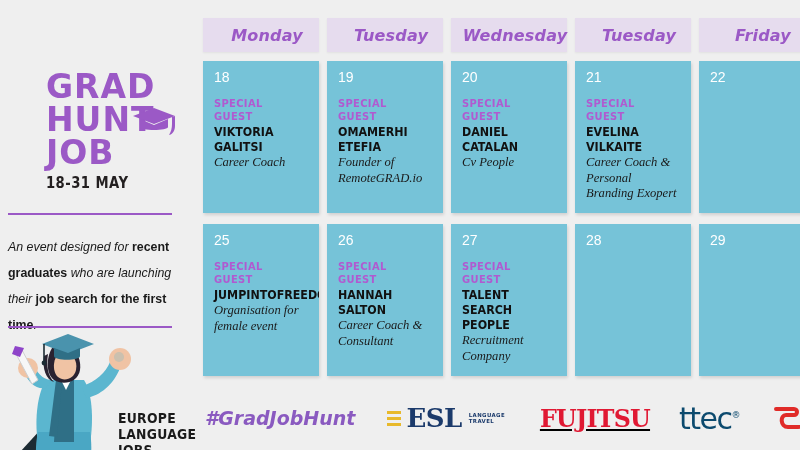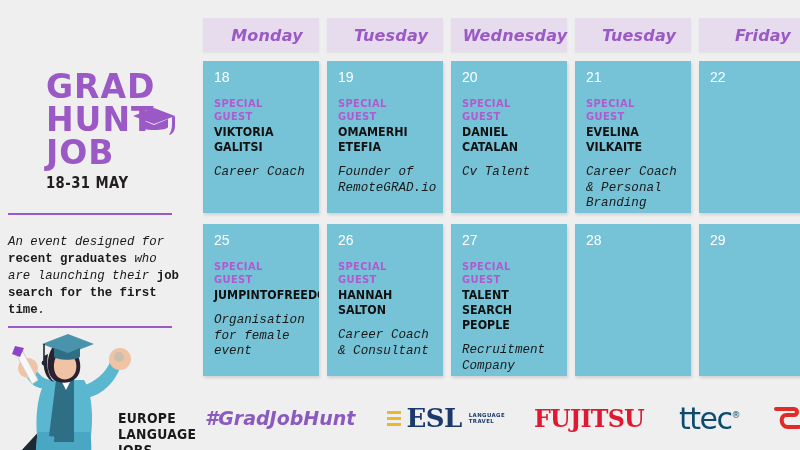--- a/index.html
+++ b/index.html
@@ -58,23 +58,23 @@
     width: 164px;
     height: 2px;
     background: #9b59c6;
   }
   #divider-top { top: 165px; }
   #divider-bottom { top: 278px; }
   .lede {
     position: absolute;
     left: 8px; top: 186px;
     width: 176px;
-    font-family: Liberation Mono, monospace;
+    font-family: Liberation Sans, sans-serif;
     font-size: 12.4px;
-    line-height: 17px;
+    line-height: 26px;
     color: #1a1a1a;
     font-style: italic;
   }
   .lede b { font-style: normal; font-weight: bold; }
 
   
   #illustration {
     position: absolute;
     left: 2px; top: 284px;
     width: 140px; height: 166px;
@@ -159,25 +159,25 @@
     font-size: 12.6px;
     line-height: 15px;
     letter-spacing: 0px;
     transform: scaleX(0.88);
     transform-origin: left center;
     margin-top: 1px;
   }
   .guest-role {
     display: block;
     color: #1a1a1a;
-    font-family: Liberation Mono, monospace;
+    font-family: Liberation Serif, serif;
     font-style: italic;
     font-size: 12.6px;
     line-height: 15.5px;
-    margin-top: 11px;
+    margin-top: 1px;
   }
 
   
   #footer {
     position: absolute;
     left: 205px; top: 393px;
     width: 597px; height: 50px;
     display: flex;
     align-items: center;
     gap: 32px;
@@ -186,24 +186,24 @@
     font-family: "DejaVu Sans", sans-serif;
     font-style: italic;
     font-weight: bold;
     font-size: 19px;
     color: #8a5ac0;
     width: 170px;
   }
   .logo-slot {
     display: flex;
     align-items: center;
-    justify-content: flex-end;
+    justify-content: flex-start;
   }
   #esl-logo  { width: 140px; }
-  #fujitsu-logo { width: 110px; }
+  #fujitsu-logo { width: 110px; text-decoration: underline; }
   #ttec-logo { width: 95px; }
   #tsp-logo  { width: 110px; }
 
   .esl-wrap { display: flex; align-items: center; gap: 5px; }
   .esl-bars { display: flex; flex-direction: column; gap: 3px; }
   .esl-bars i { display: block; width: 14px; height: 3px; background: #e8b92b; }
   .esl-text {
     font-family: "DejaVu Serif", serif;
     font-weight: bold;
     font-size: 26px;
@@ -359,21 +359,21 @@
           <span class="guest-label">SPECIAL GUEST</span>
           <span class="guest-name">OMAMERHI ETEFIA</span>
           <span class="guest-role">Founder of RemoteGRAD.io</span>
         </div>
       </div>
       <div class="cal-col">
         <div class="cell">
           <span class="daynum">20</span>
           <span class="guest-label">SPECIAL GUEST</span>
           <span class="guest-name">DANIEL CATALAN</span>
-          <span class="guest-role">Cv Talent</span>
+          <span class="guest-role">Cv People</span>
         </div>
       </div>
       <div class="cal-col">
         <div class="cell">
           <span class="daynum">21</span>
           <span class="guest-label">SPECIAL GUEST</span>
           <span class="guest-name">EVELINA VILKAITE</span>
           <span class="guest-role">Career Coach &amp; Personal Branding Exopert</span>
         </div>
       </div>

